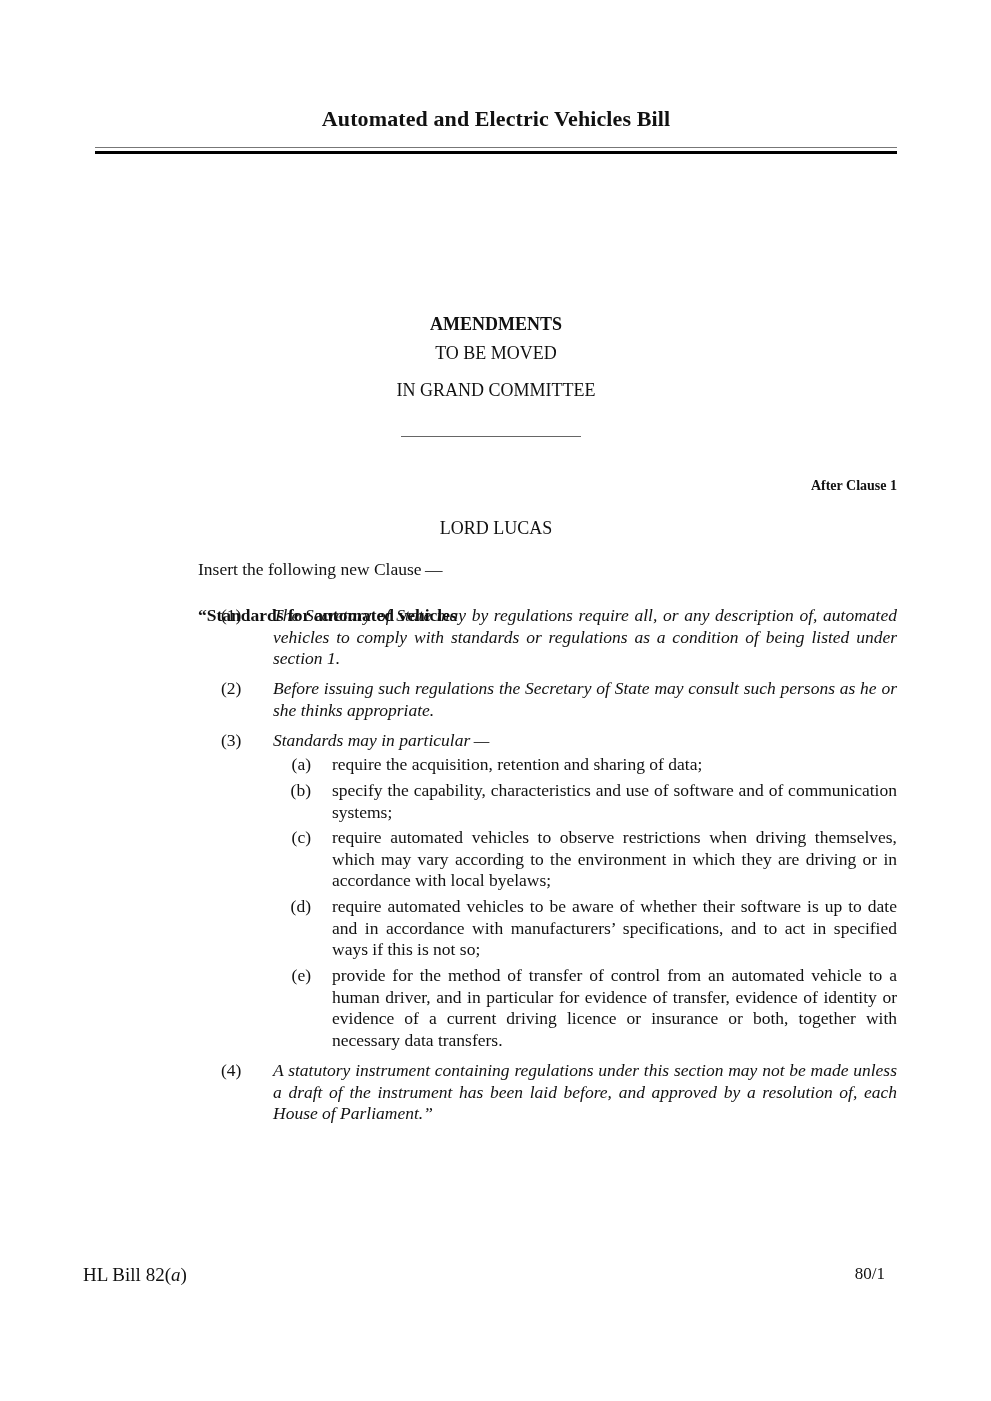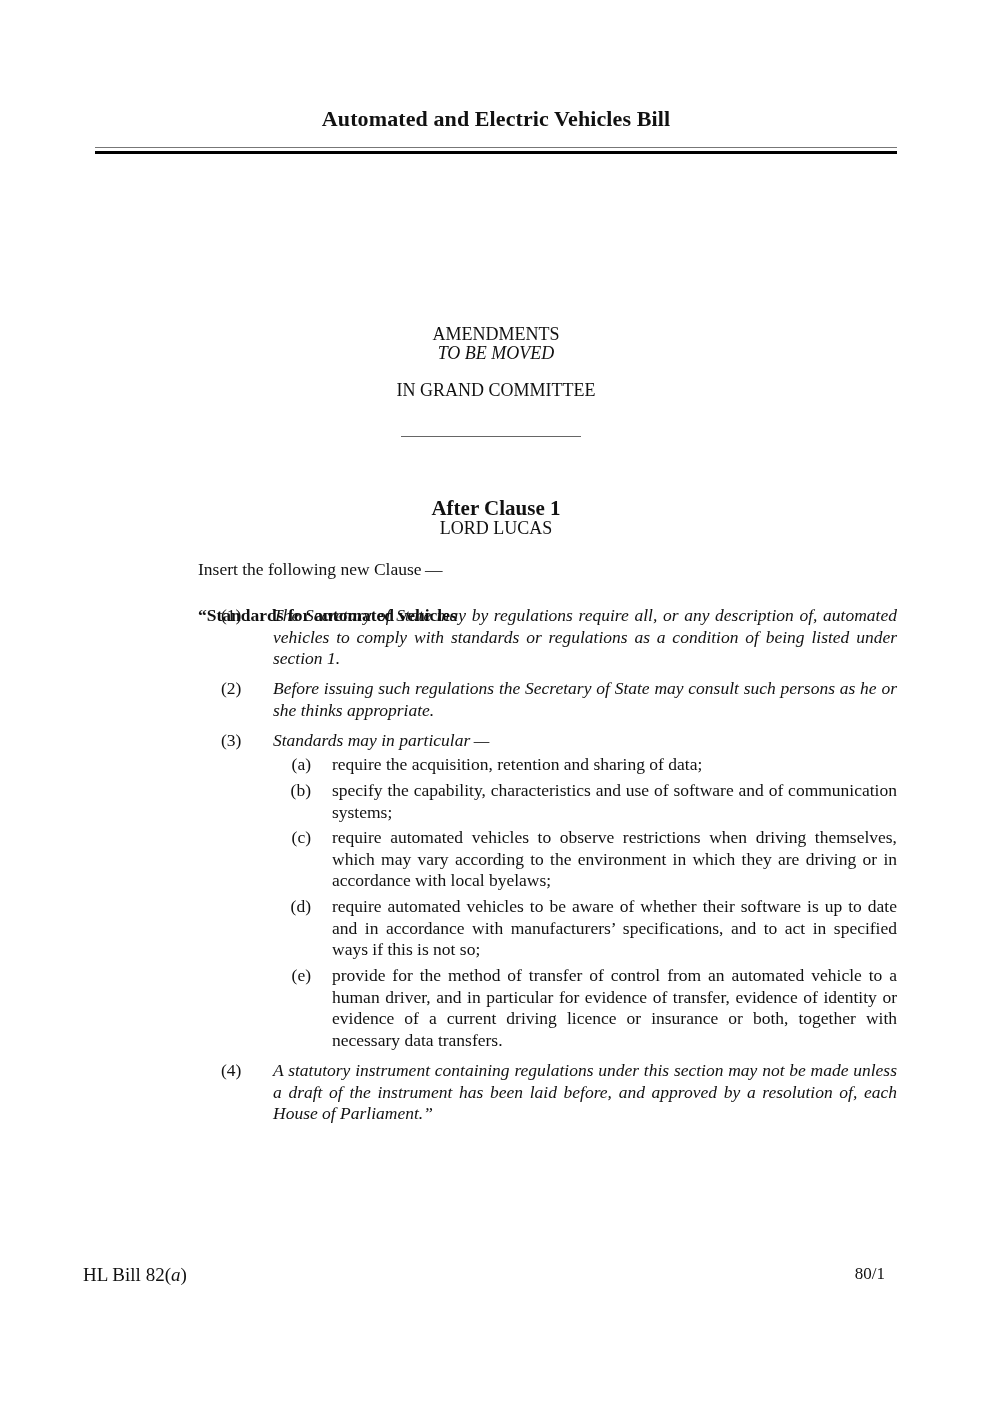--- a/index.html
+++ b/index.html
@@ -20,26 +20,26 @@
     .footer-right { position: absolute; right: 106px; top: 1264px; font-size: 17px; font-family: "Liberation Serif", serif; }
     .bold { font-weight: bold; }
   </style>
 </head>
 <body>
 
 <div class="title">Automated and Electric Vehicles Bill</div>
 <div class="rule-thin"></div>
 <div class="rule-thick"></div>
 
-<div class="center" style="top:324px;">AMENDMENTS</div>
-<div class="center" style="top:343px;font-style:italic;">TO BE MOVED</div>
+<div class="center" style="top:314px;font-weight:bold;">AMENDMENTS</div>
+<div class="center" style="top:343px;">TO BE MOVED</div>
 <div class="center" style="top:380px;">IN GRAND COMMITTEE</div>
 <div class="short-rule"></div>
 
-<div class="center bold" style="top:496px; font-size:21px;">After Clause 1</div>
+<div class="center bold" style="top:478px; font-size:14px;text-align:right;">After Clause 1</div>
 <div class="center" style="top:518px; font-size:18px;">LORD LUCAS</div>
 
 <div class="text" style="left:198px; top:547px;margin-top:12px;">Insert the following new Clause —</div>
 <div class="text bold" style="left:198px; top:576px;margin-top:29px;">“Standards for automated vehicles</div>
 
 <div class="para" style="top:605px;">
   <span class="num">(1)</span>
   <div class="body">The Secretary of State may by regulations require all, or any description of, automated vehicles to comply with standards or regulations as a condition of being listed under section 1.</div>
 </div>
 

